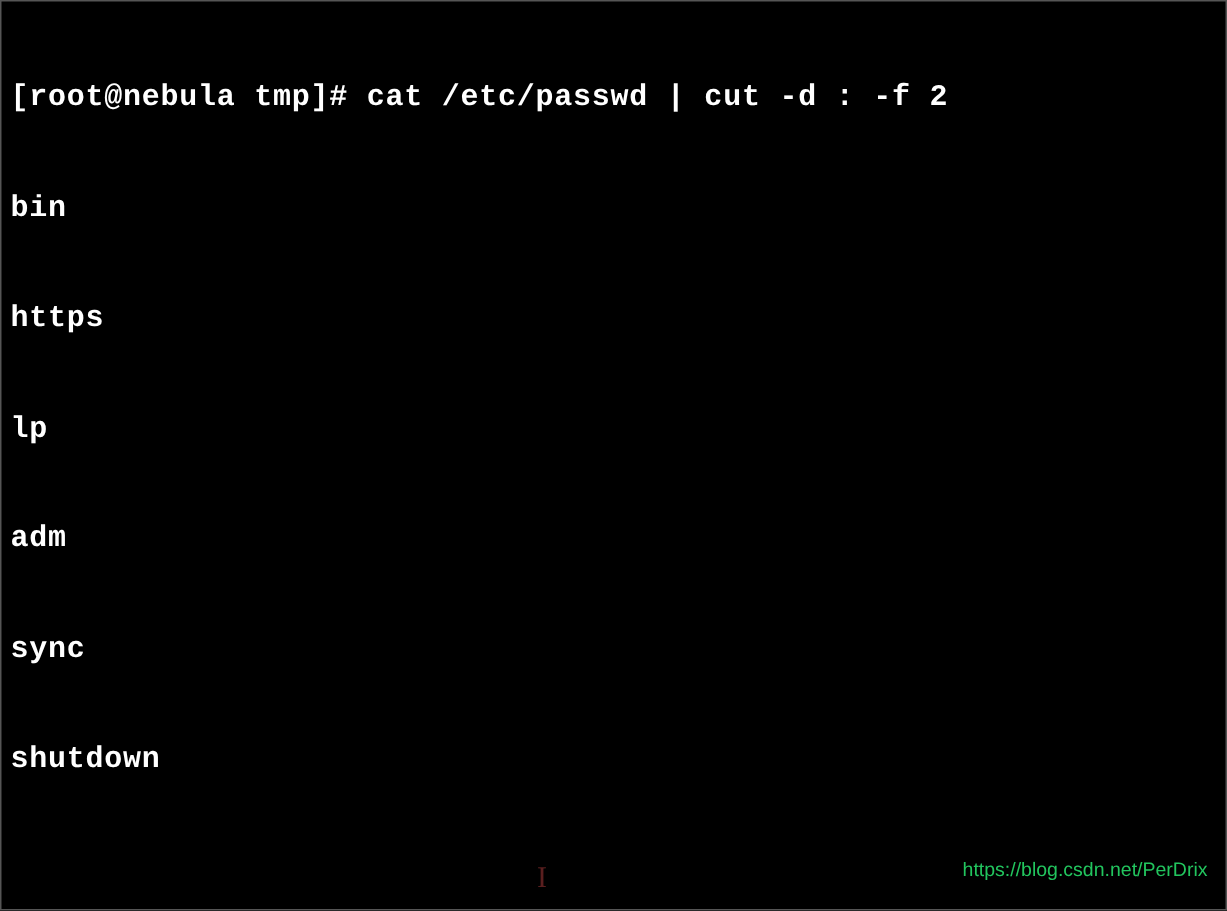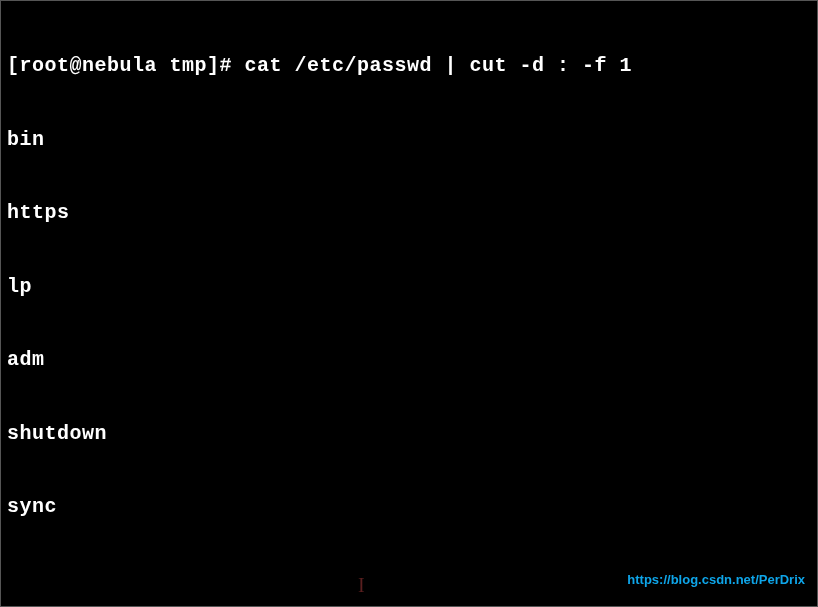--- a/index.html
+++ b/index.html
@@ -40,36 +40,36 @@
       color: #5a1f1f;
       font-style: normal;
       font-family: serif;
     }
     .watermark {
       position: absolute;
       right: 12px;
       bottom: 14px;
       font-family: Arial, Helvetica, sans-serif;
       font-size: 13px;
-      font-weight: bold;
-      color: #0ea5e9;
+      font-weight: normal;
+      color: #22c55e;
       letter-spacing: 0;
     }
   </style>
 </head>
 <body>
 
 <div class="terminal">
-  <span class="prompt-line"><span>[root@nebula tmp]# </span><span>cat /etc/passwd | cut -d : -f 1</span></span>
+  <span class="prompt-line"><span>[root@nebula tmp]# </span><span>cat /etc/passwd | cut -d : -f 2</span></span>
   <span class="output-line">bin</span>
   <span class="output-line">https</span>
   <span class="output-line">lp</span>
   <span class="output-line">adm</span>
+  <span class="output-line">sync</span>
   <span class="output-line">shutdown</span>
-  <span class="output-line">sync</span>
   
   
   
   
   
   
   
   
   
   

